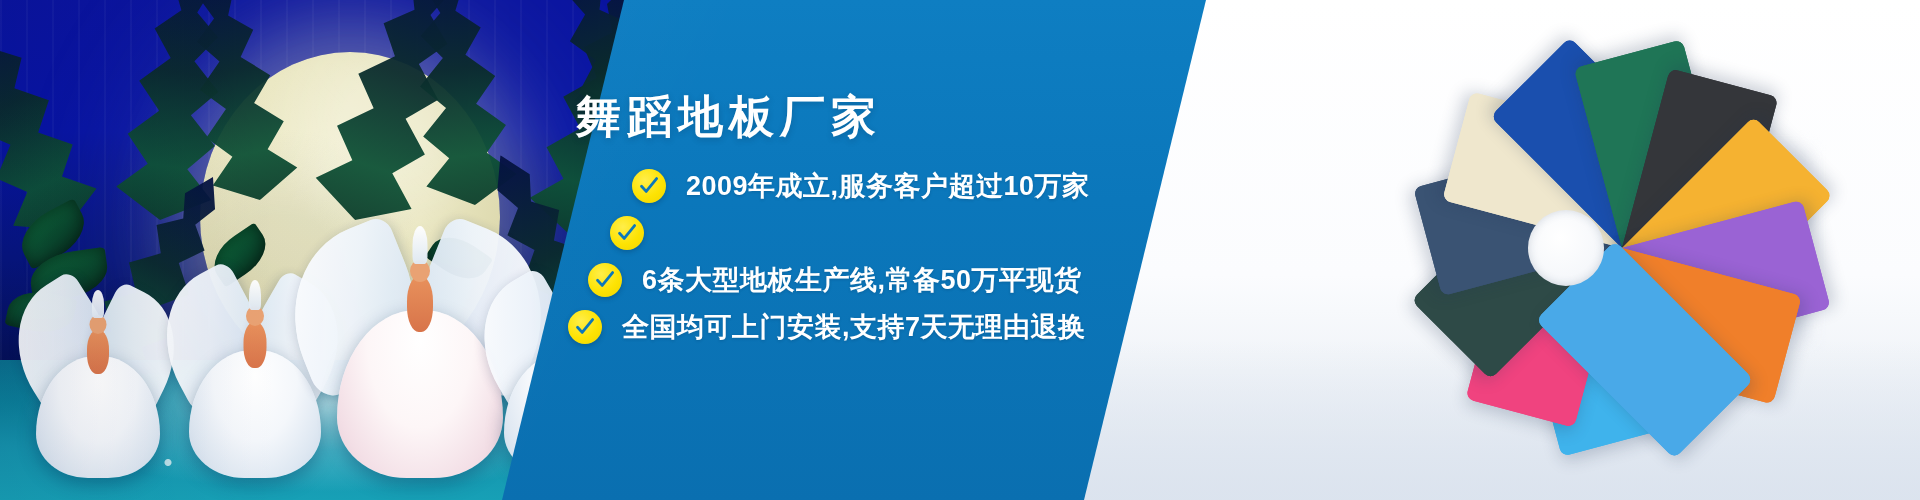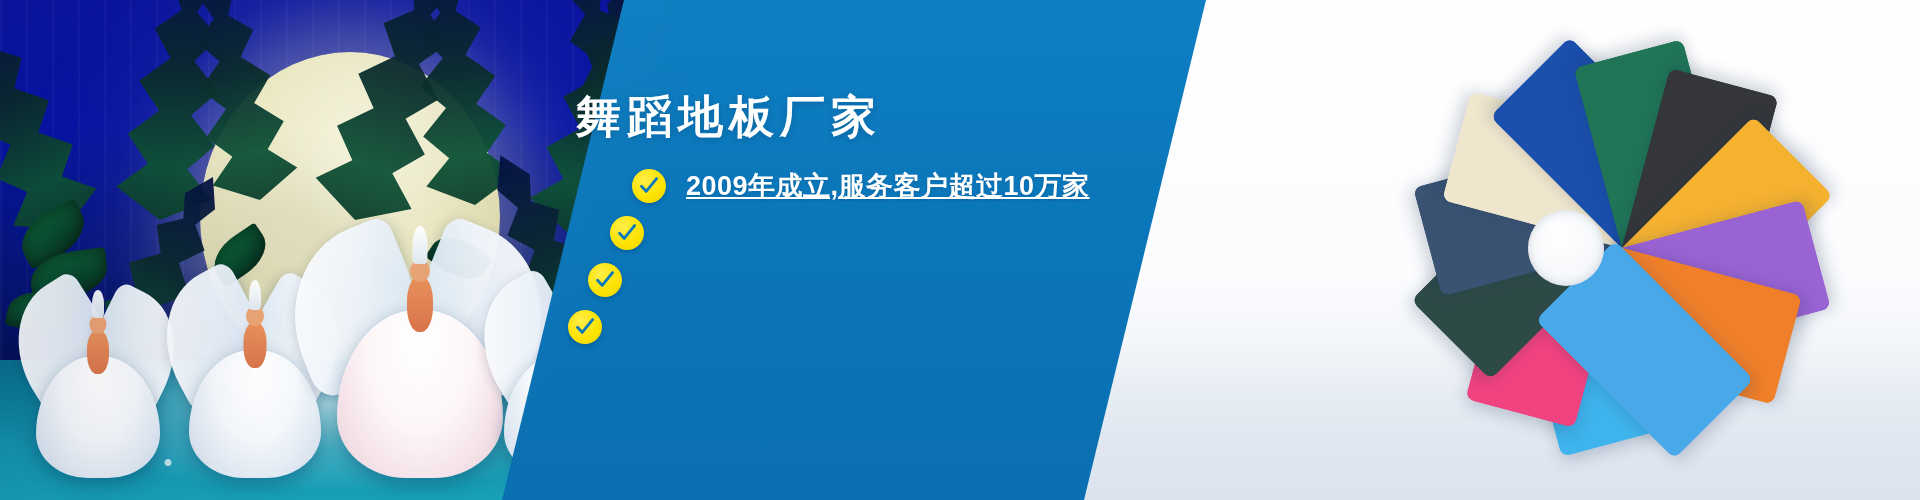--- a/index.html
+++ b/index.html
@@ -196,21 +196,20 @@
     box-shadow:0 2px 5px rgba(0,30,60,.25);
   }
   .check-icon svg{position:absolute;left:6px;top:6px;}
   .bullet-text{
     color:#ffffff;
     font-size:27px;
     font-weight:bold;
     letter-spacing:.5px;
     line-height:1.05;
     text-shadow:0 1px 3px rgba(0,30,60,.20);
-    text-decoration:underline;
   }
   
   .bullet:nth-child(1){margin-left:64px;}
   .bullet:nth-child(2){margin-left:42px;}
   .bullet:nth-child(3){margin-left:20px;}
   .bullet:nth-child(4){margin-left:0px;}
 </style>
 </head>
 <body>
 
@@ -367,26 +366,28 @@
           </svg>
         </span>
       </li>
 
       <li class="bullet">
         <span class="check-icon">
           <svg width="22" height="22" viewBox="0 0 22 22" aria-hidden="true">
             <path d="M3.5 11.2 L8.2 16.4 L18.6 3.6" fill="none" stroke="#0b77bb" stroke-width="2.8" stroke-linecap="round" stroke-linejoin="round"></path>
           </svg>
         </span>
+        <span class="bullet-text">6条大型地板生产线,常备50万平现货</span>
       </li>
 
       <li class="bullet">
         <span class="check-icon">
           <svg width="22" height="22" viewBox="0 0 22 22" aria-hidden="true">
             <path d="M3.5 11.2 L8.2 16.4 L18.6 3.6" fill="none" stroke="#0b77bb" stroke-width="2.8" stroke-linecap="round" stroke-linejoin="round"></path>
           </svg>
         </span>
+        <span class="bullet-text">全国均可上门安装,支持7天无理由退换</span>
       </li>
 
     </ul>
   </div>
 
 </div>
 
 </body></html>

